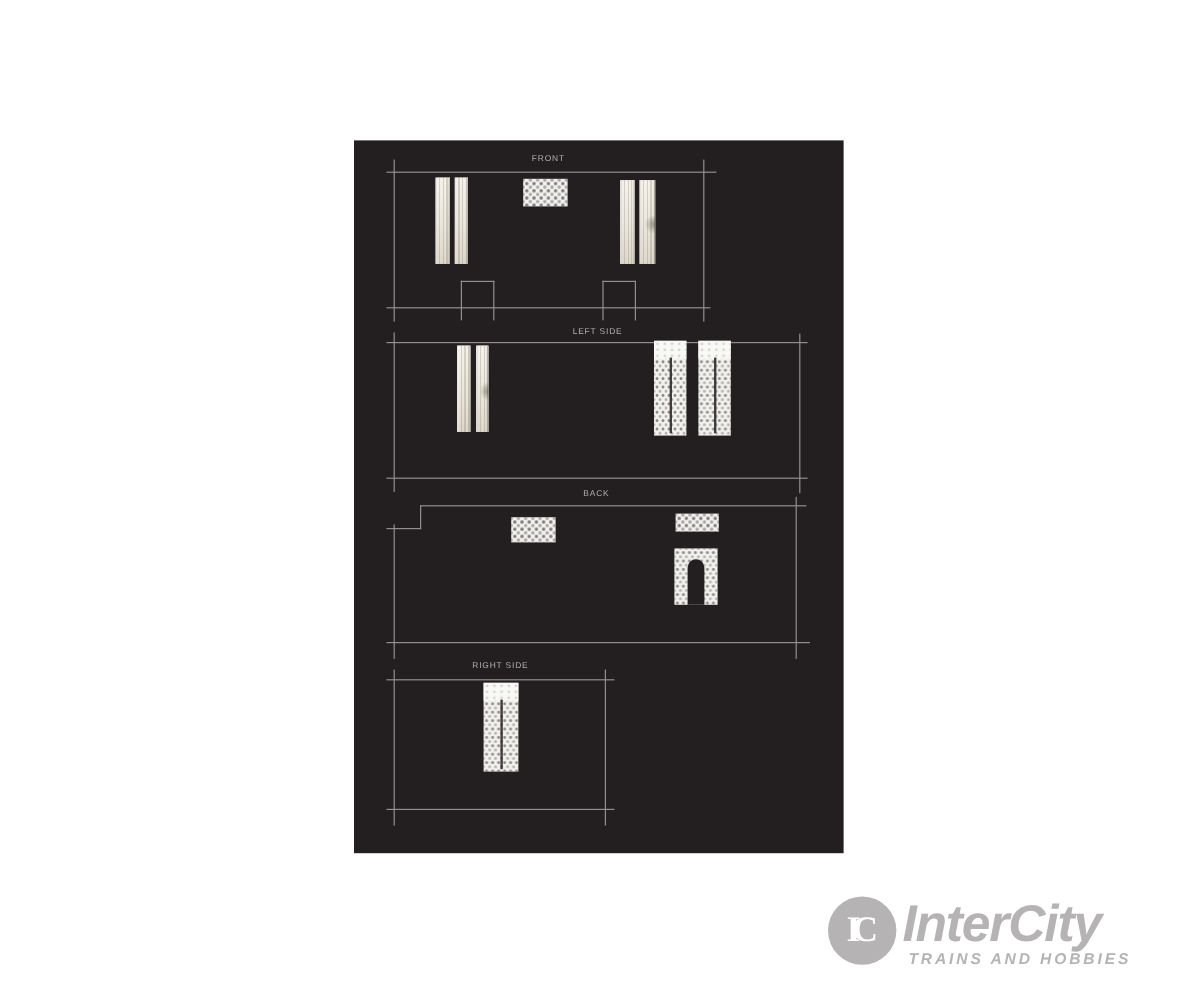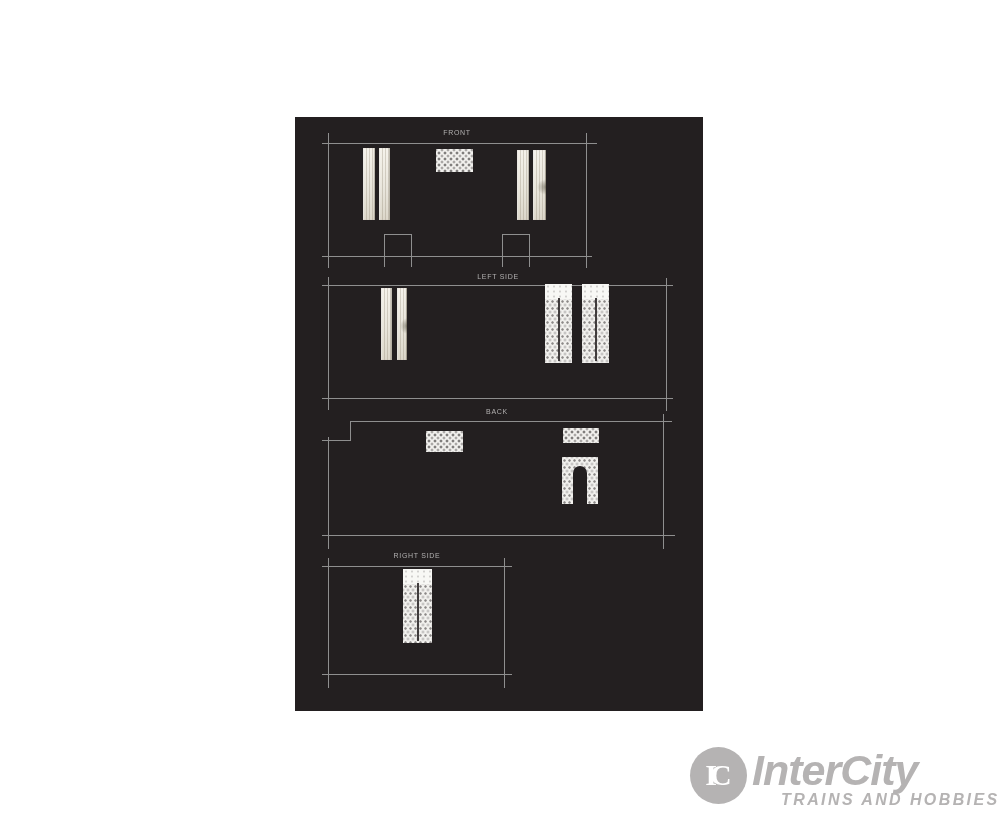--- a/index.html
+++ b/index.html
@@ -79,22 +79,22 @@
     font-weight:bold; font-size:30px; letter-spacing:-7px;
     margin-left:-7px; margin-top:-2px;
   }
   .logo-name {
     position:absolute; left:752px; top:746px;
     font-style:italic; font-weight:bold; font-size:43px;
     color:var(--logo_gray, #b5b3b3); letter-spacing:-1px;
   }
   .logo-tagline {
     position:absolute; left:757px; top:791px;
-    font-style:italic; font-weight:bold; font-size:16px;
-    color:var(--logo_gray, #b5b3b3); letter-spacing:2.4px;margin-left:24px;
+    font-style:italic; font-weight:bold; font-size:13px;
+    color:var(--logo_gray, #b5b3b3); letter-spacing:2.4px;
   }
 </style>
 </head>
 <body>
 
 <div class="canvas">
 
   <div class="black-panel">
 
     <div>

